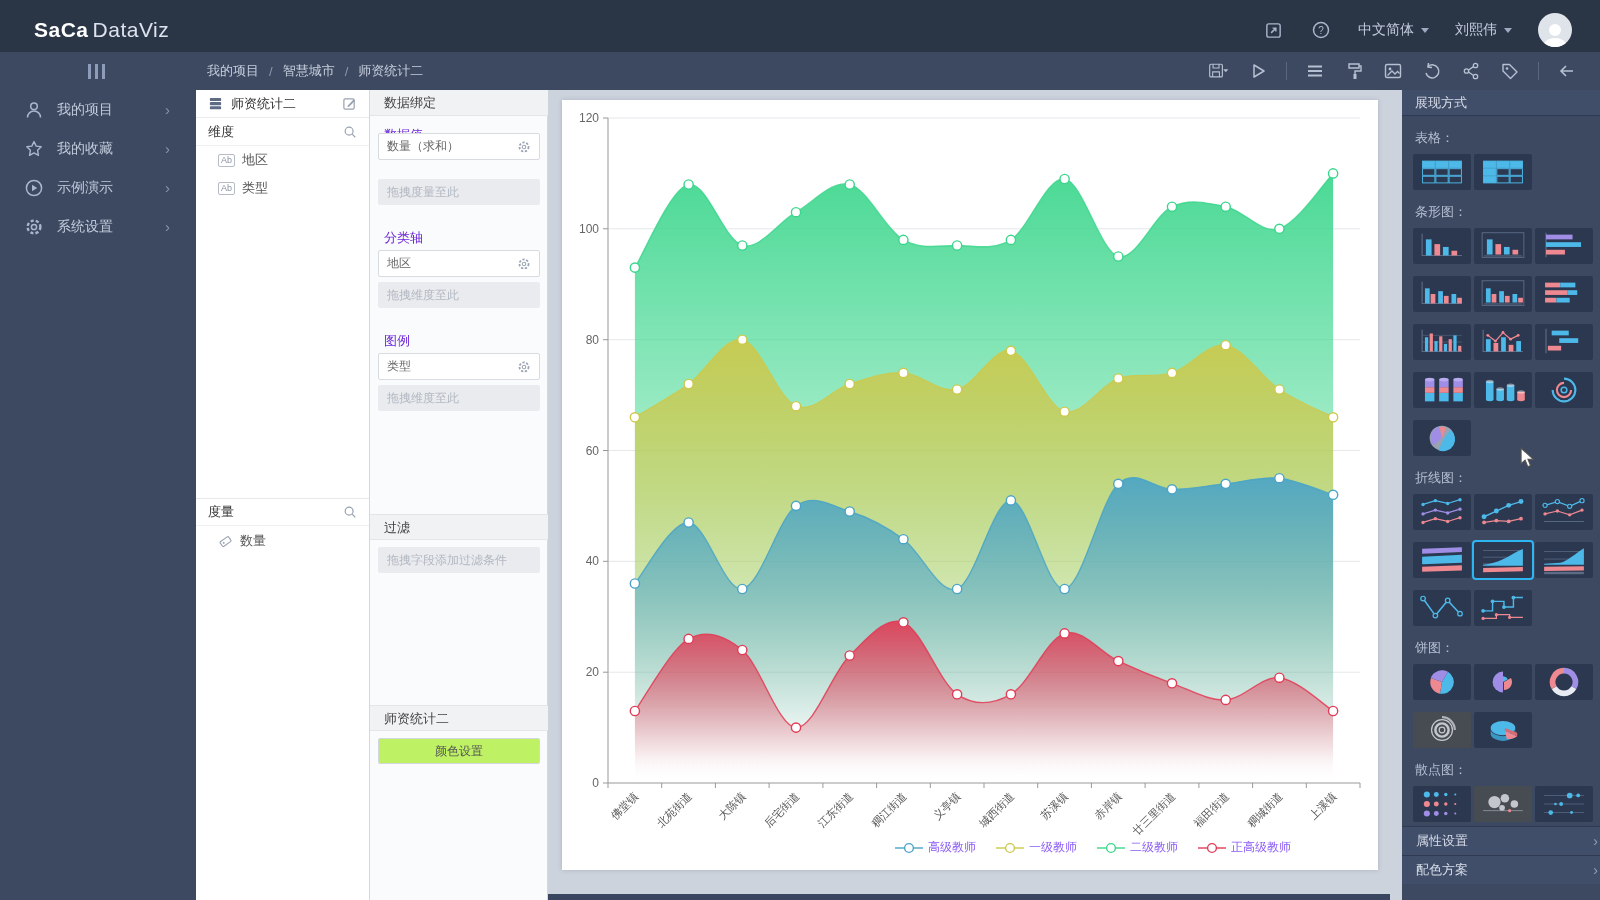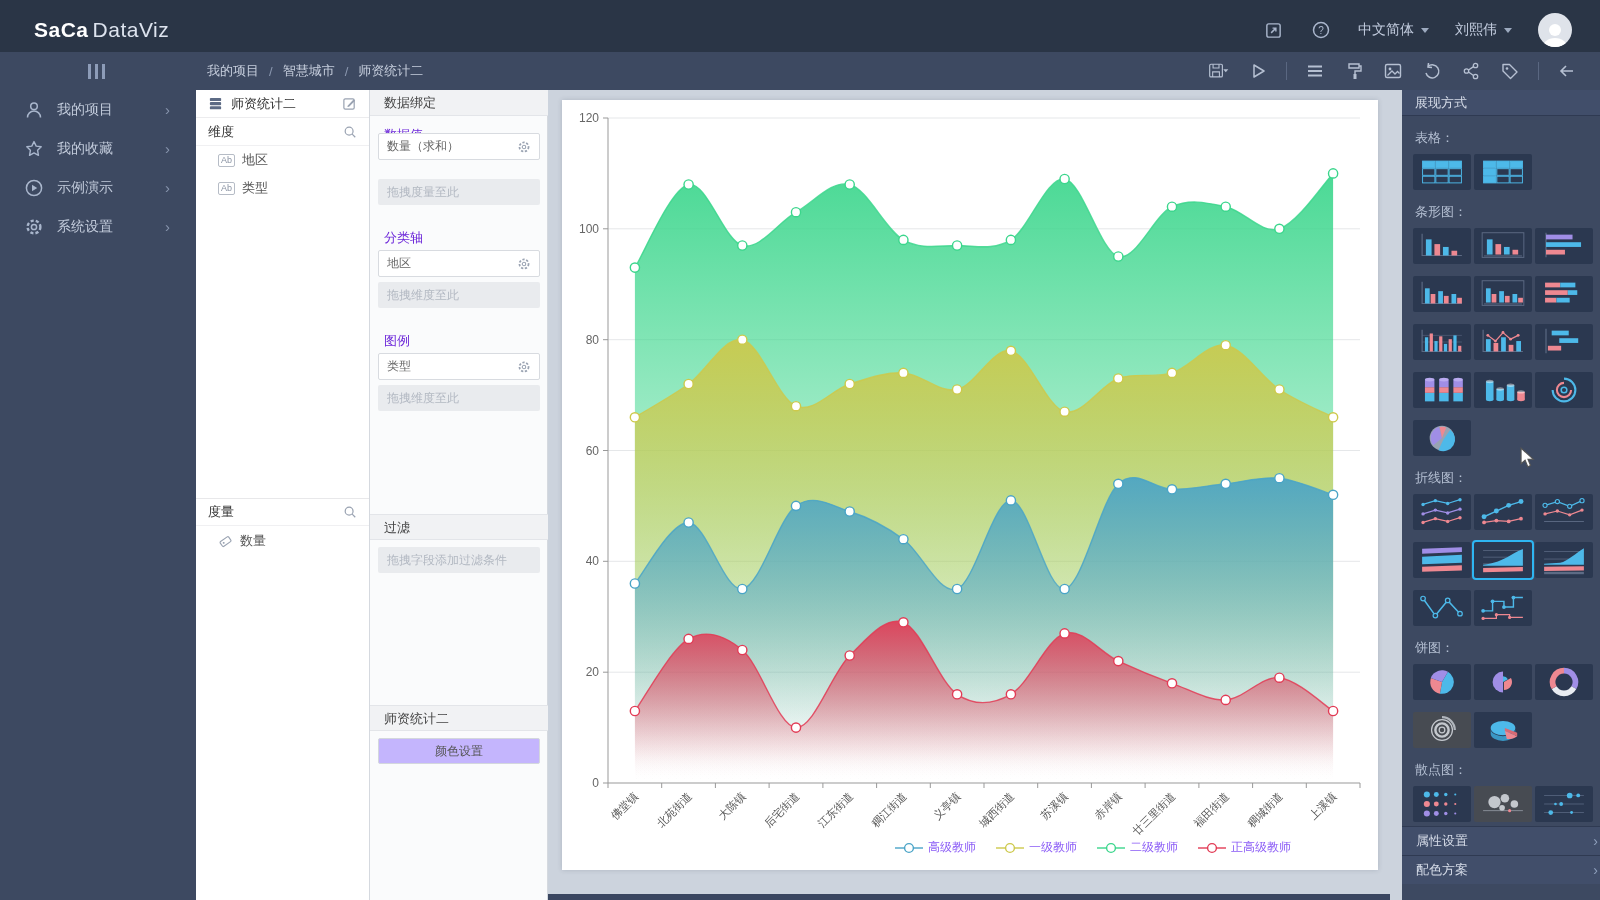--- a/index.html
+++ b/index.html
@@ -49,21 +49,21 @@
   #dp-measure-header { position:absolute; left:0; top:408px; width:100%; border-top:1px solid #e8e8ea; }
   #meas { position:absolute; left:0; top:437px; width:100%; }
 
   
   #binding-panel { position:absolute; left:370px; top:90px; width:178px; height:816px; background:#fafbfc; border-right:1px solid #d5d9df; }
   .bp-sec { position:absolute; left:0; width:178px; height:26px; line-height:26px; padding-left:14px; background:#f1f2f4; border-top:1px solid #e3e5e9; border-bottom:1px solid #e3e5e9; font-size:13px; color:#444; }
   .bp-label { position:absolute; left:14px; font-size:13px; color:#6d28d9; }
   .bp-field { position:absolute; left:8px; width:162px; height:27px; background:#fff; border:1px solid #d8dbe0; border-radius:2px; display:flex; align-items:center; padding:0 8px; font-size:12px; color:#666; cursor:pointer; }
   .bp-field .gear { margin-left:auto; display:flex; }
   .bp-drop { position:absolute; left:8px; width:162px; height:26px; background:#e9ebee; color:#b2b8c2; font-size:12px; line-height:26px; padding-left:9px; border-radius:2px; }
-  .bp-btn { position:absolute; left:8px; width:162px; height:26px; background:#c4b5fd; border:1px solid #d3d7dd; border-radius:2px; font-size:12px; color:#555; cursor:pointer; font-family:inherit; }
+  .bp-btn { position:absolute; left:8px; width:162px; height:26px; background:#bef264; border:1px solid #d3d7dd; border-radius:2px; font-size:12px; color:#555; cursor:pointer; font-family:inherit; }
 
   
   #canvas { position:absolute; left:548px; top:90px; width:842px; height:810px; background:#ccd3dd; }
   #chart-card { position:absolute; left:14px; top:10px; width:816px; height:770px; background:#ffffff; box-shadow:0 0 5px rgba(40,50,70,.18); }
   #chart-legend { position:absolute; left:333px; bottom:14px; display:flex; gap:20px; align-items:center; }
   .lg-item { display:flex; align-items:center; gap:5px; cursor:pointer; }
   .lg-item span { font-size:12px; color:#8b5cf6; }
   #canvas-strip { position:absolute; left:0; bottom:0; width:842px; height:6px; background:#3a4660; }
 
   

